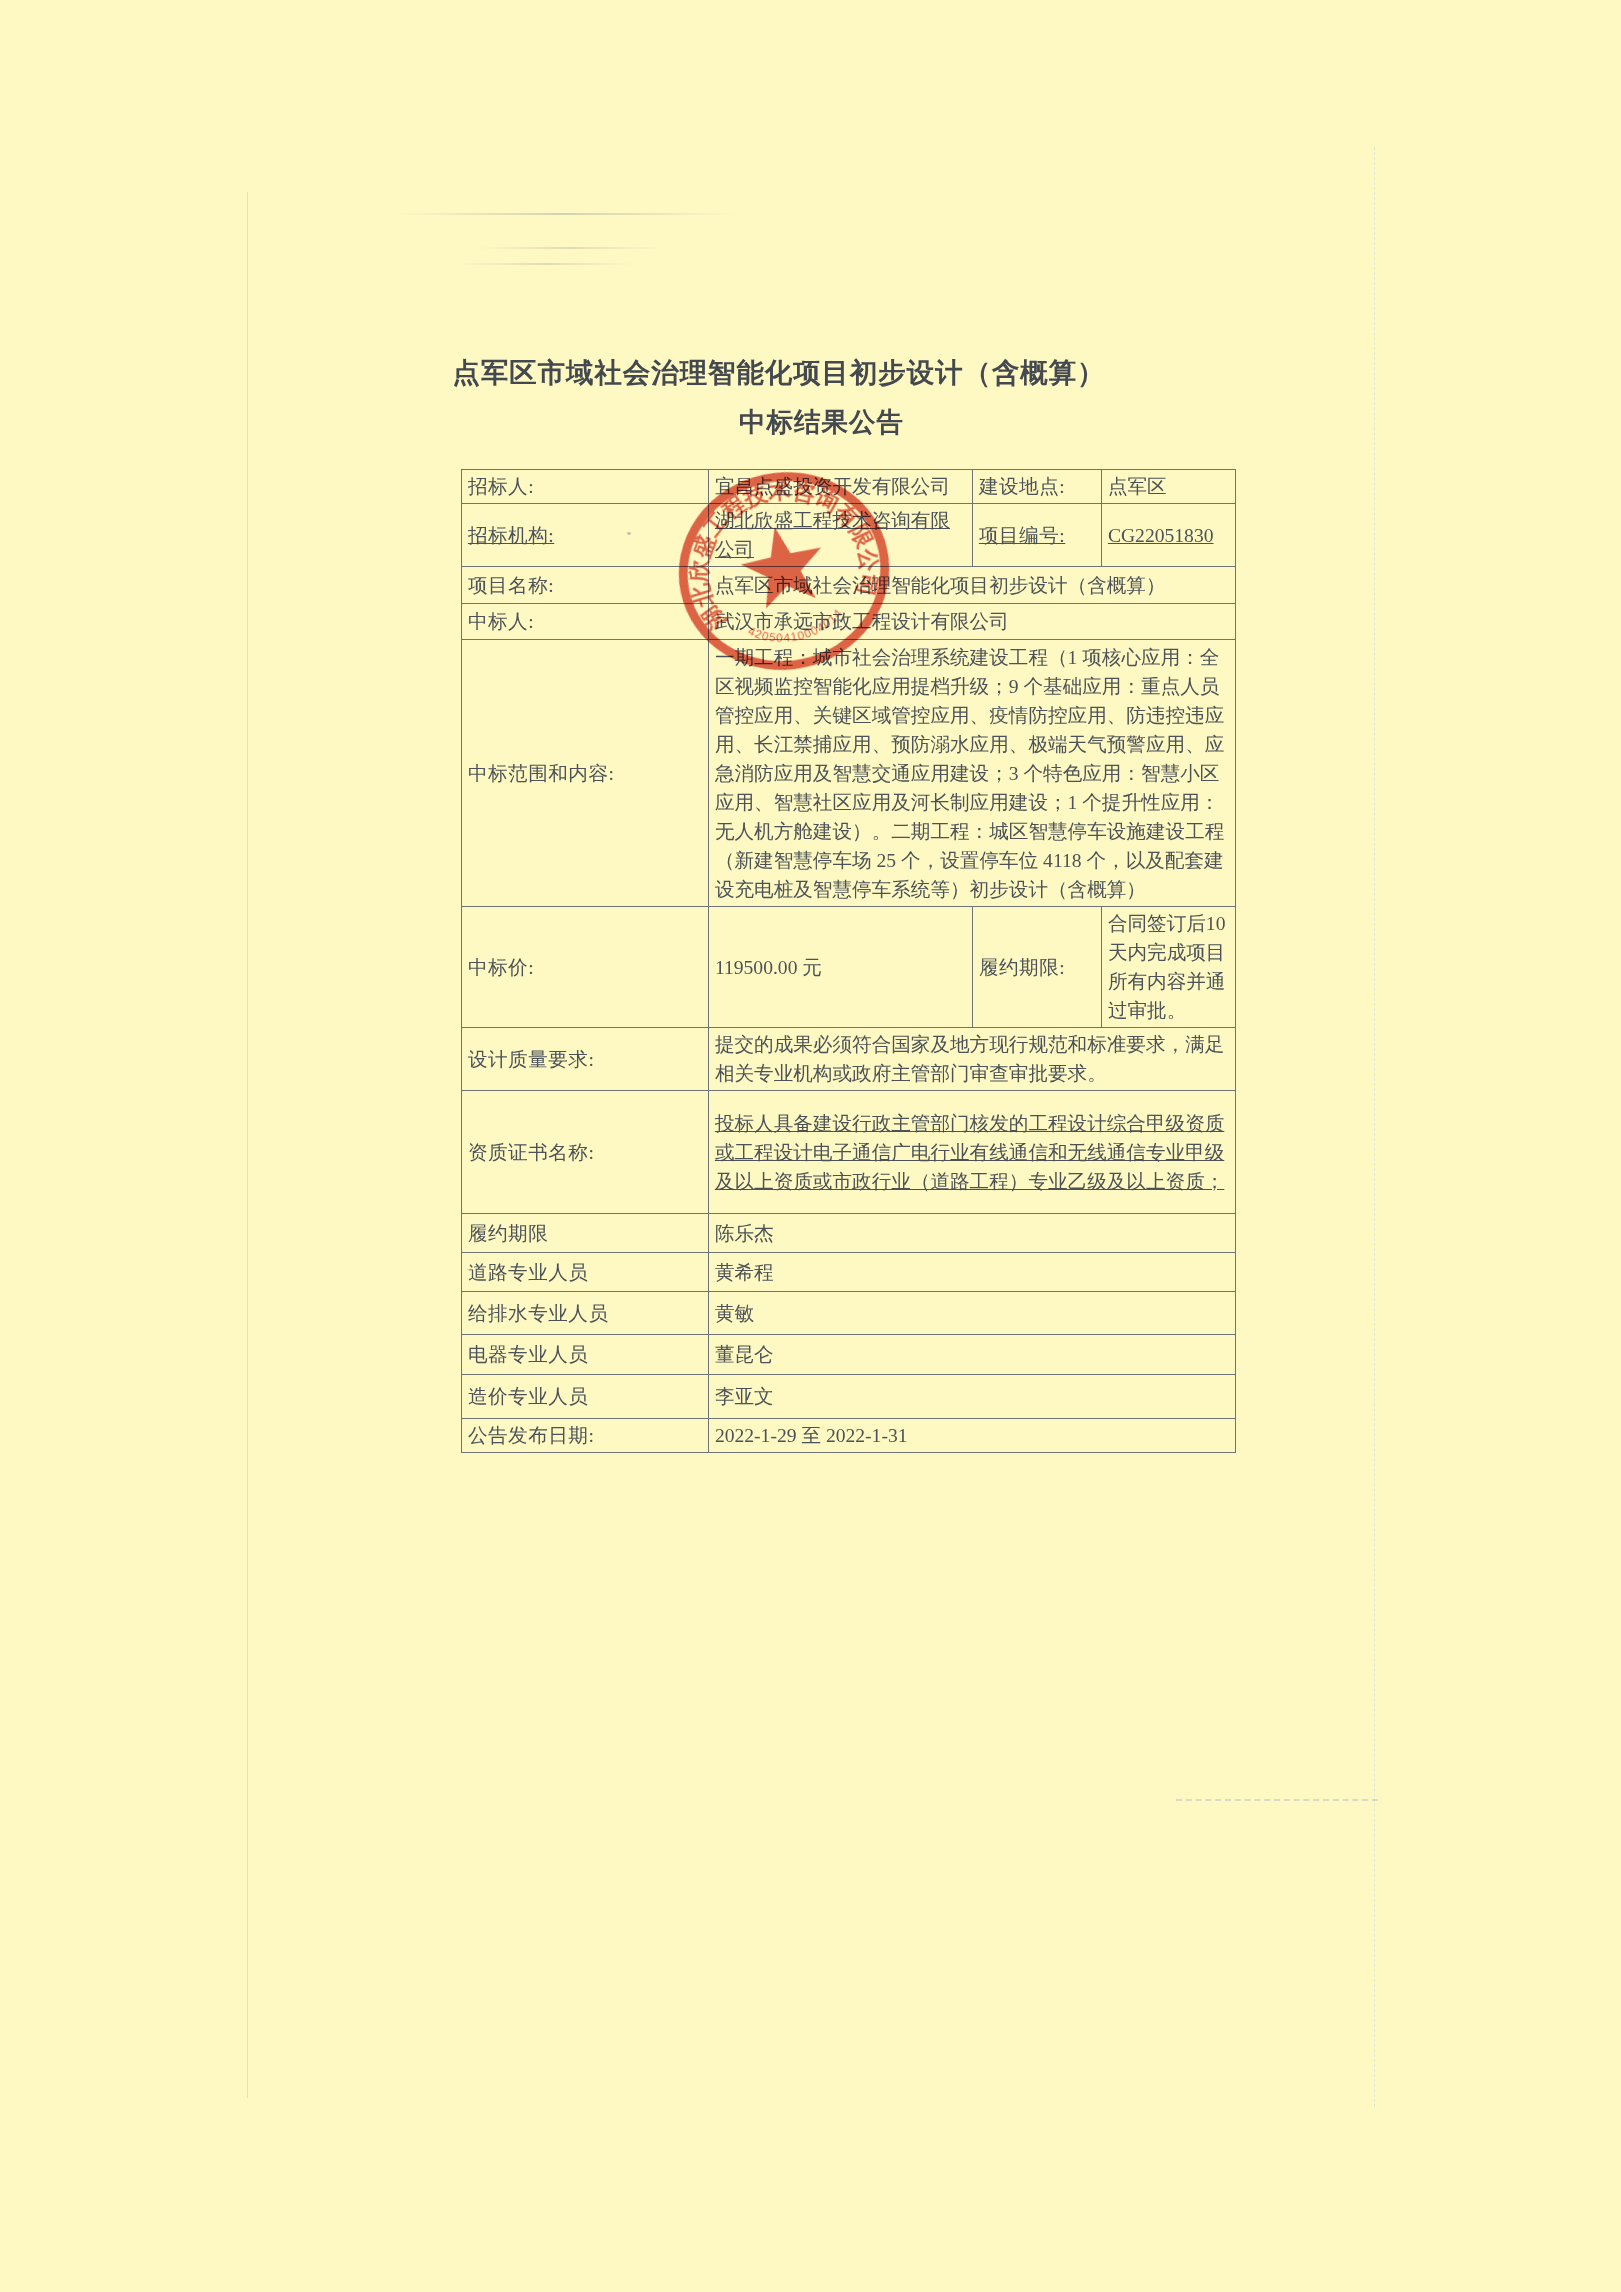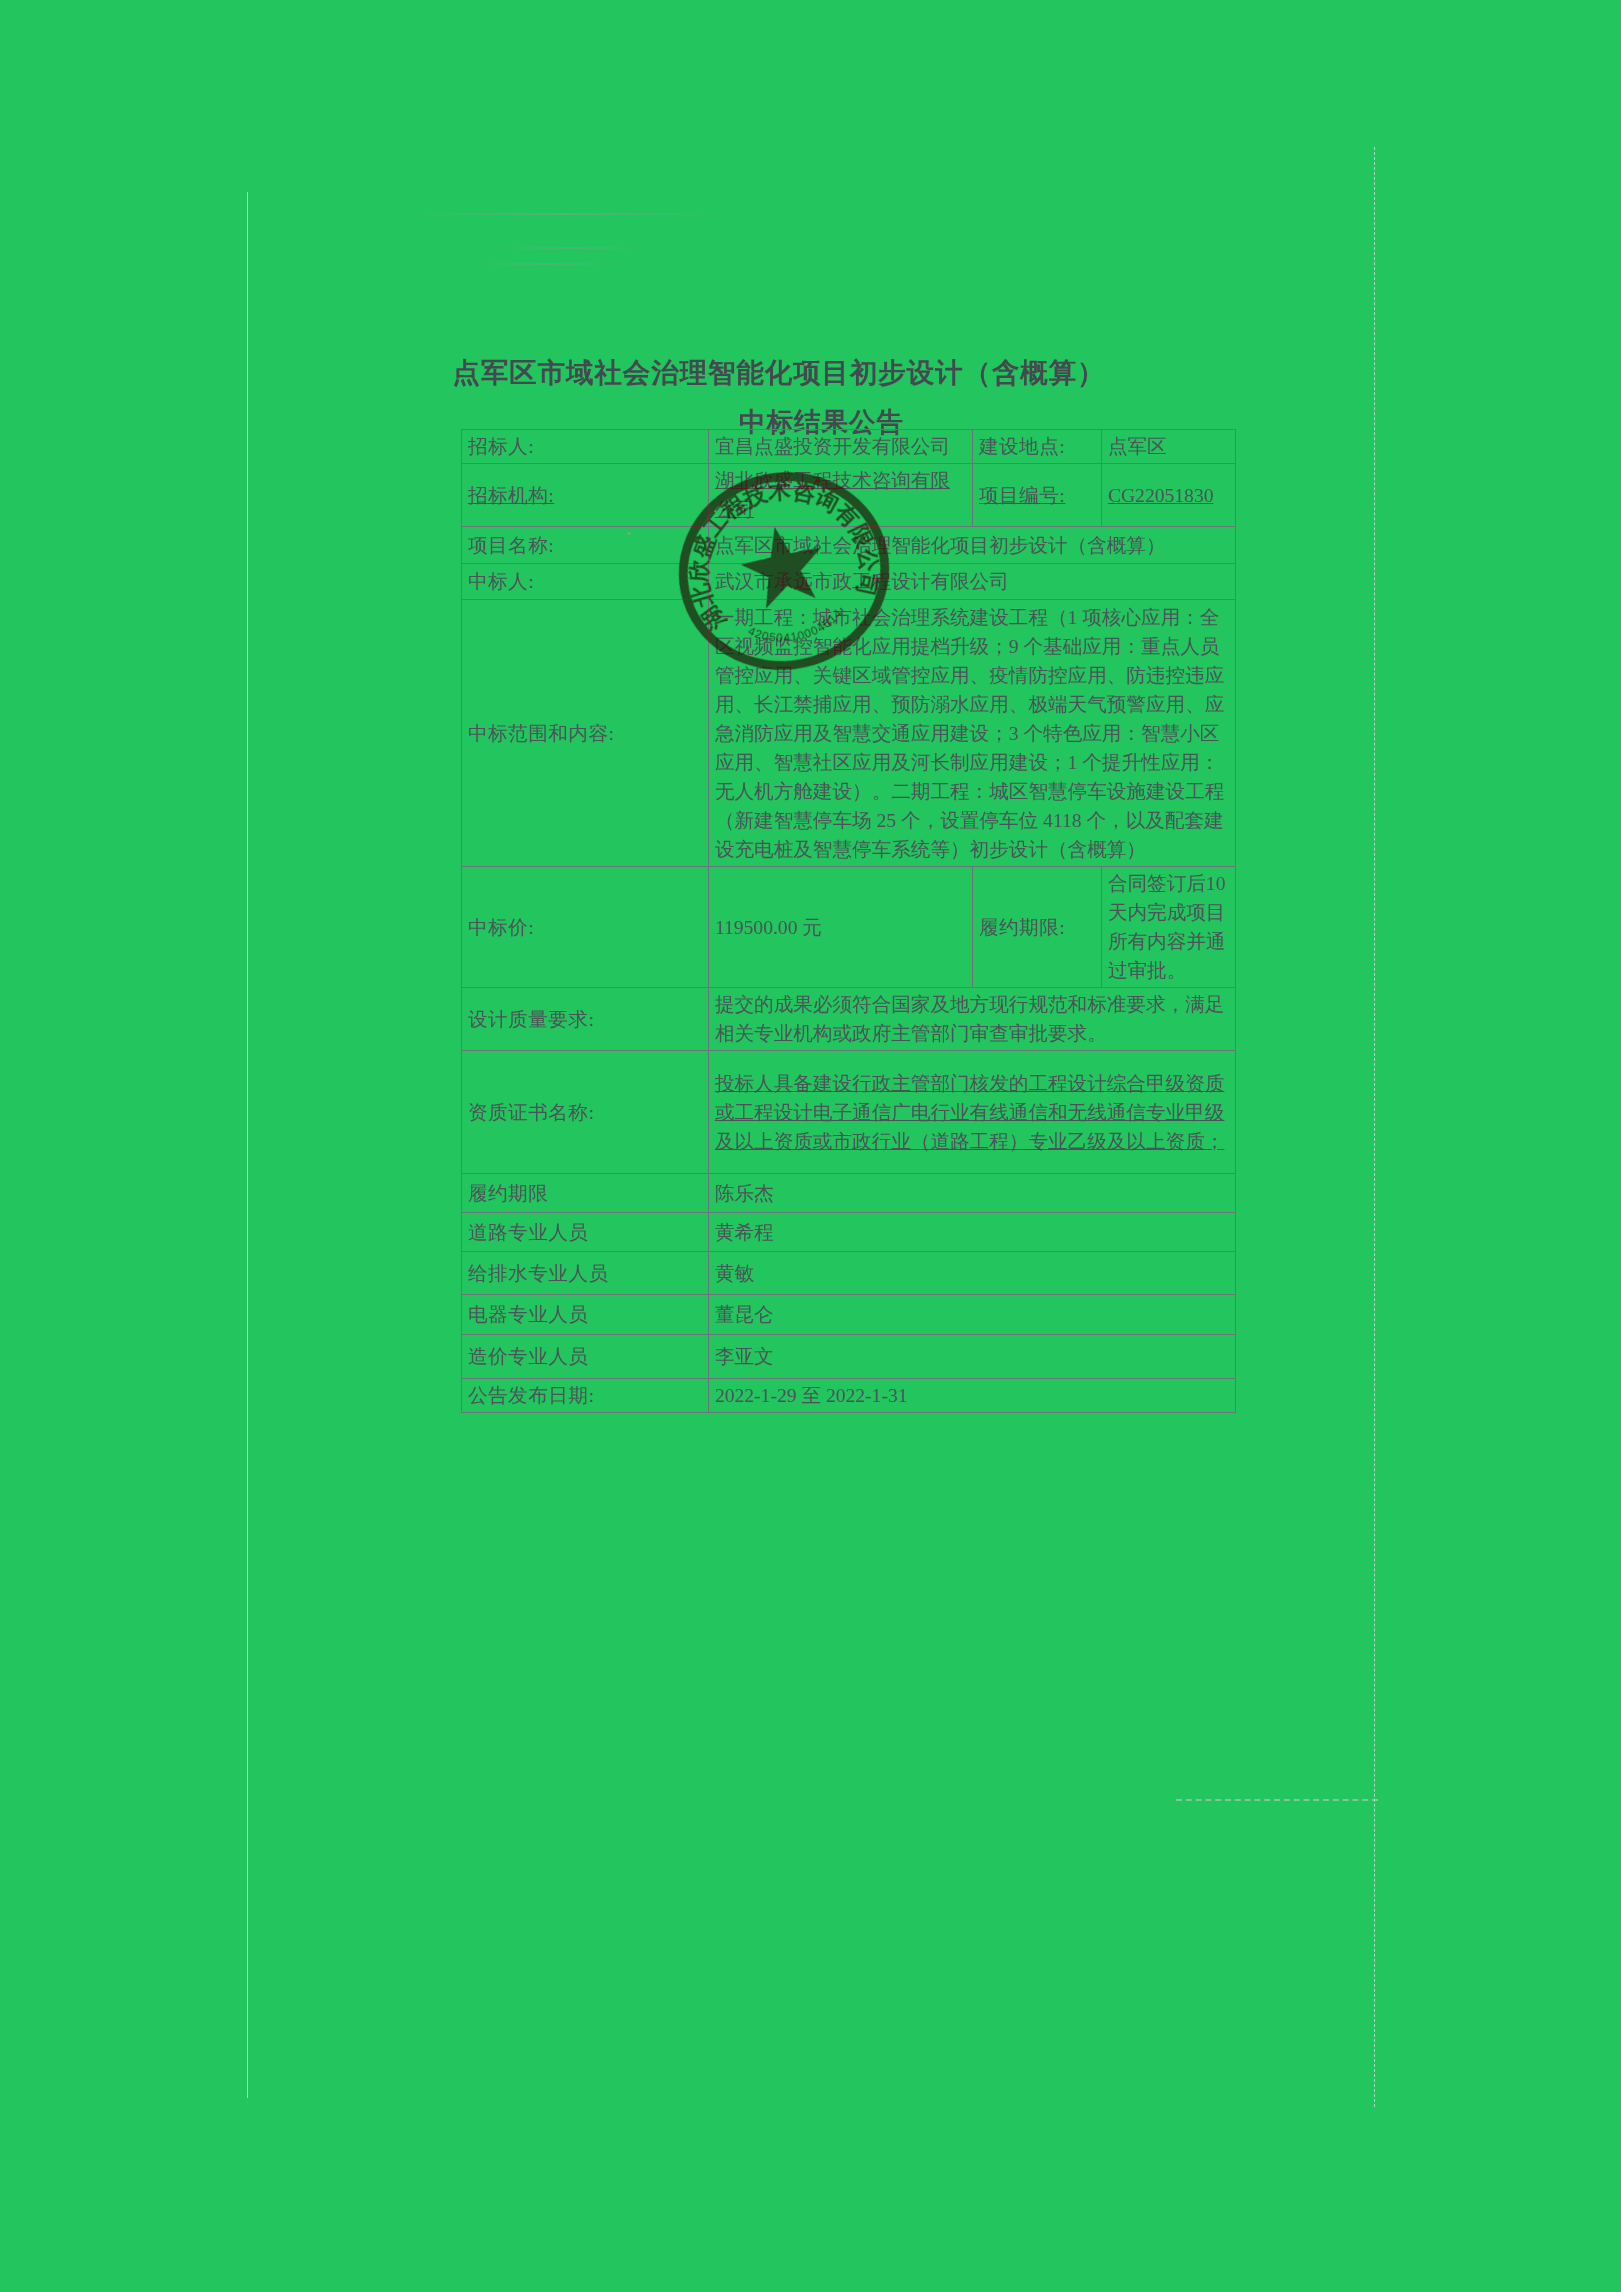--- a/index.html
+++ b/index.html
@@ -1,33 +1,33 @@
 <!DOCTYPE html>
 <html><head>
 <meta charset="utf-8">
 <style>
   html,body{margin:0;padding:0;background:#ffffff;}
-  .page{position:relative;width:1621px;height:2293px;background:#22c55e;overflow:hidden;
+  .page{position:relative;width:1621px;height:2293px;background:#fef9c3;overflow:hidden;
         font-family:"Liberation Serif","DejaVu Serif",serif;color:#4c5257;}
   
   .edge-left{position:absolute;left:247px;top:192px;width:1px;height:1906px;background:#d9dbdc;opacity:.85;}
   .edge-right{position:absolute;left:1374px;top:147px;width:0;height:1960px;border-left:1px dashed #dcdee0;opacity:.75;}
   .smudge{position:absolute;height:2px;background:linear-gradient(to right,rgba(150,154,158,0),rgba(150,154,158,.75),rgba(150,154,158,0));}
   .smudge1{left:392px;top:213px;width:345px;opacity:.55;}
   .smudge2{left:478px;top:247px;width:184px;opacity:.4;}
   .smudge3{left:457px;top:263px;width:178px;opacity:.4;}
   .smudge4{position:absolute;left:1176px;top:1799px;width:202px;height:0;border-top:2px dashed #c4c6c8;opacity:.6;}
   .speck{position:absolute;left:627px;top:532px;width:3.9px;height:2.9px;border-radius:50%;background:#9aa0a4;opacity:.6;}
   
   .doc-title{position:absolute;left:0;top:355px;width:1558px;text-align:center;
              font-size:27.4px;font-weight:700;color:#44494f;letter-spacing:1px;}
   .doc-subtitle{position:absolute;left:0;top:404px;width:1643px;text-align:center;
              font-size:26.5px;font-weight:700;color:#44494f;letter-spacing:1px;}
   
-  table.award{position:absolute;left:461px;top:429px;width:774px;border-collapse:collapse;table-layout:fixed;}
+  table.award{position:absolute;left:461px;top:469px;width:774px;border-collapse:collapse;table-layout:fixed;}
   table.award td{border:1px solid #6e7378;font-size:19.6px;color:#4c5257;vertical-align:middle;
                  padding:2px 4.9px 2px 5.9px;line-height:29px;overflow:hidden;}
   td.lbl{letter-spacing:0.5px;}
   tr.r1{height:29px;} tr.r2{height:61px;text-decoration:underline;} tr.r3{height:37px;} tr.r4{height:36px;}
   tr.r5{height:267px;} tr.r6{height:121px;} tr.r7{height:61px;} tr.r8{height:123px;}
   tr.r9{height:39px;} tr.r10{height:39px;} tr.r11{height:43px;} tr.r12{height:40px;}
   tr.r13{height:44px;} tr.r14{height:33px;}
   td.scope{line-height:29px;padding-top:5.9px;margin-left:40px;}
   td.cert{line-height:27.4px;text-decoration:underline;}
   td.quality{line-height:30px;margin-left:16px;}

